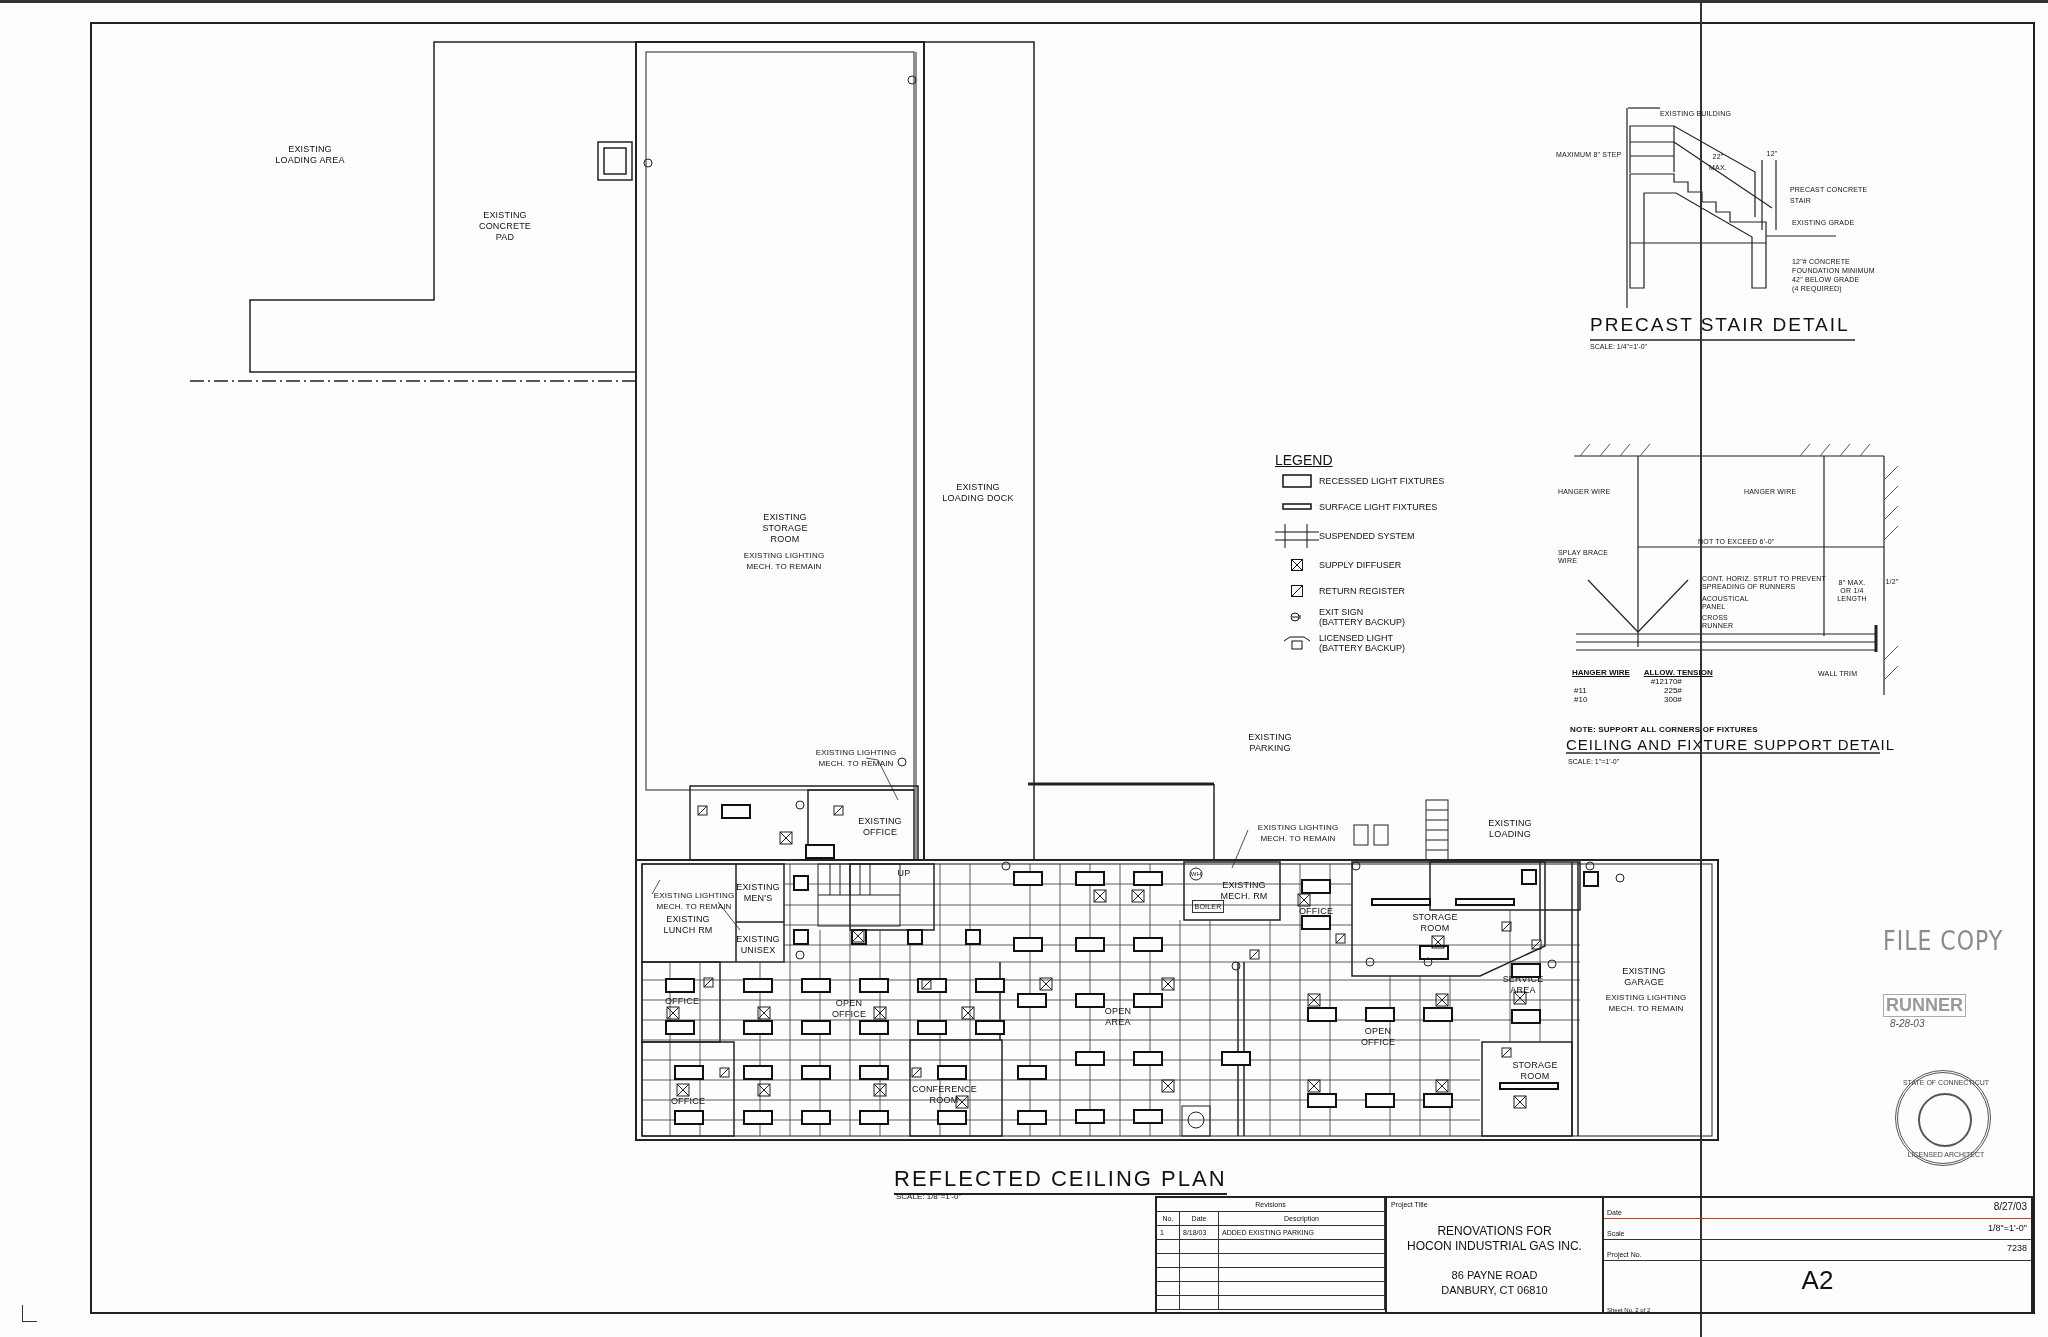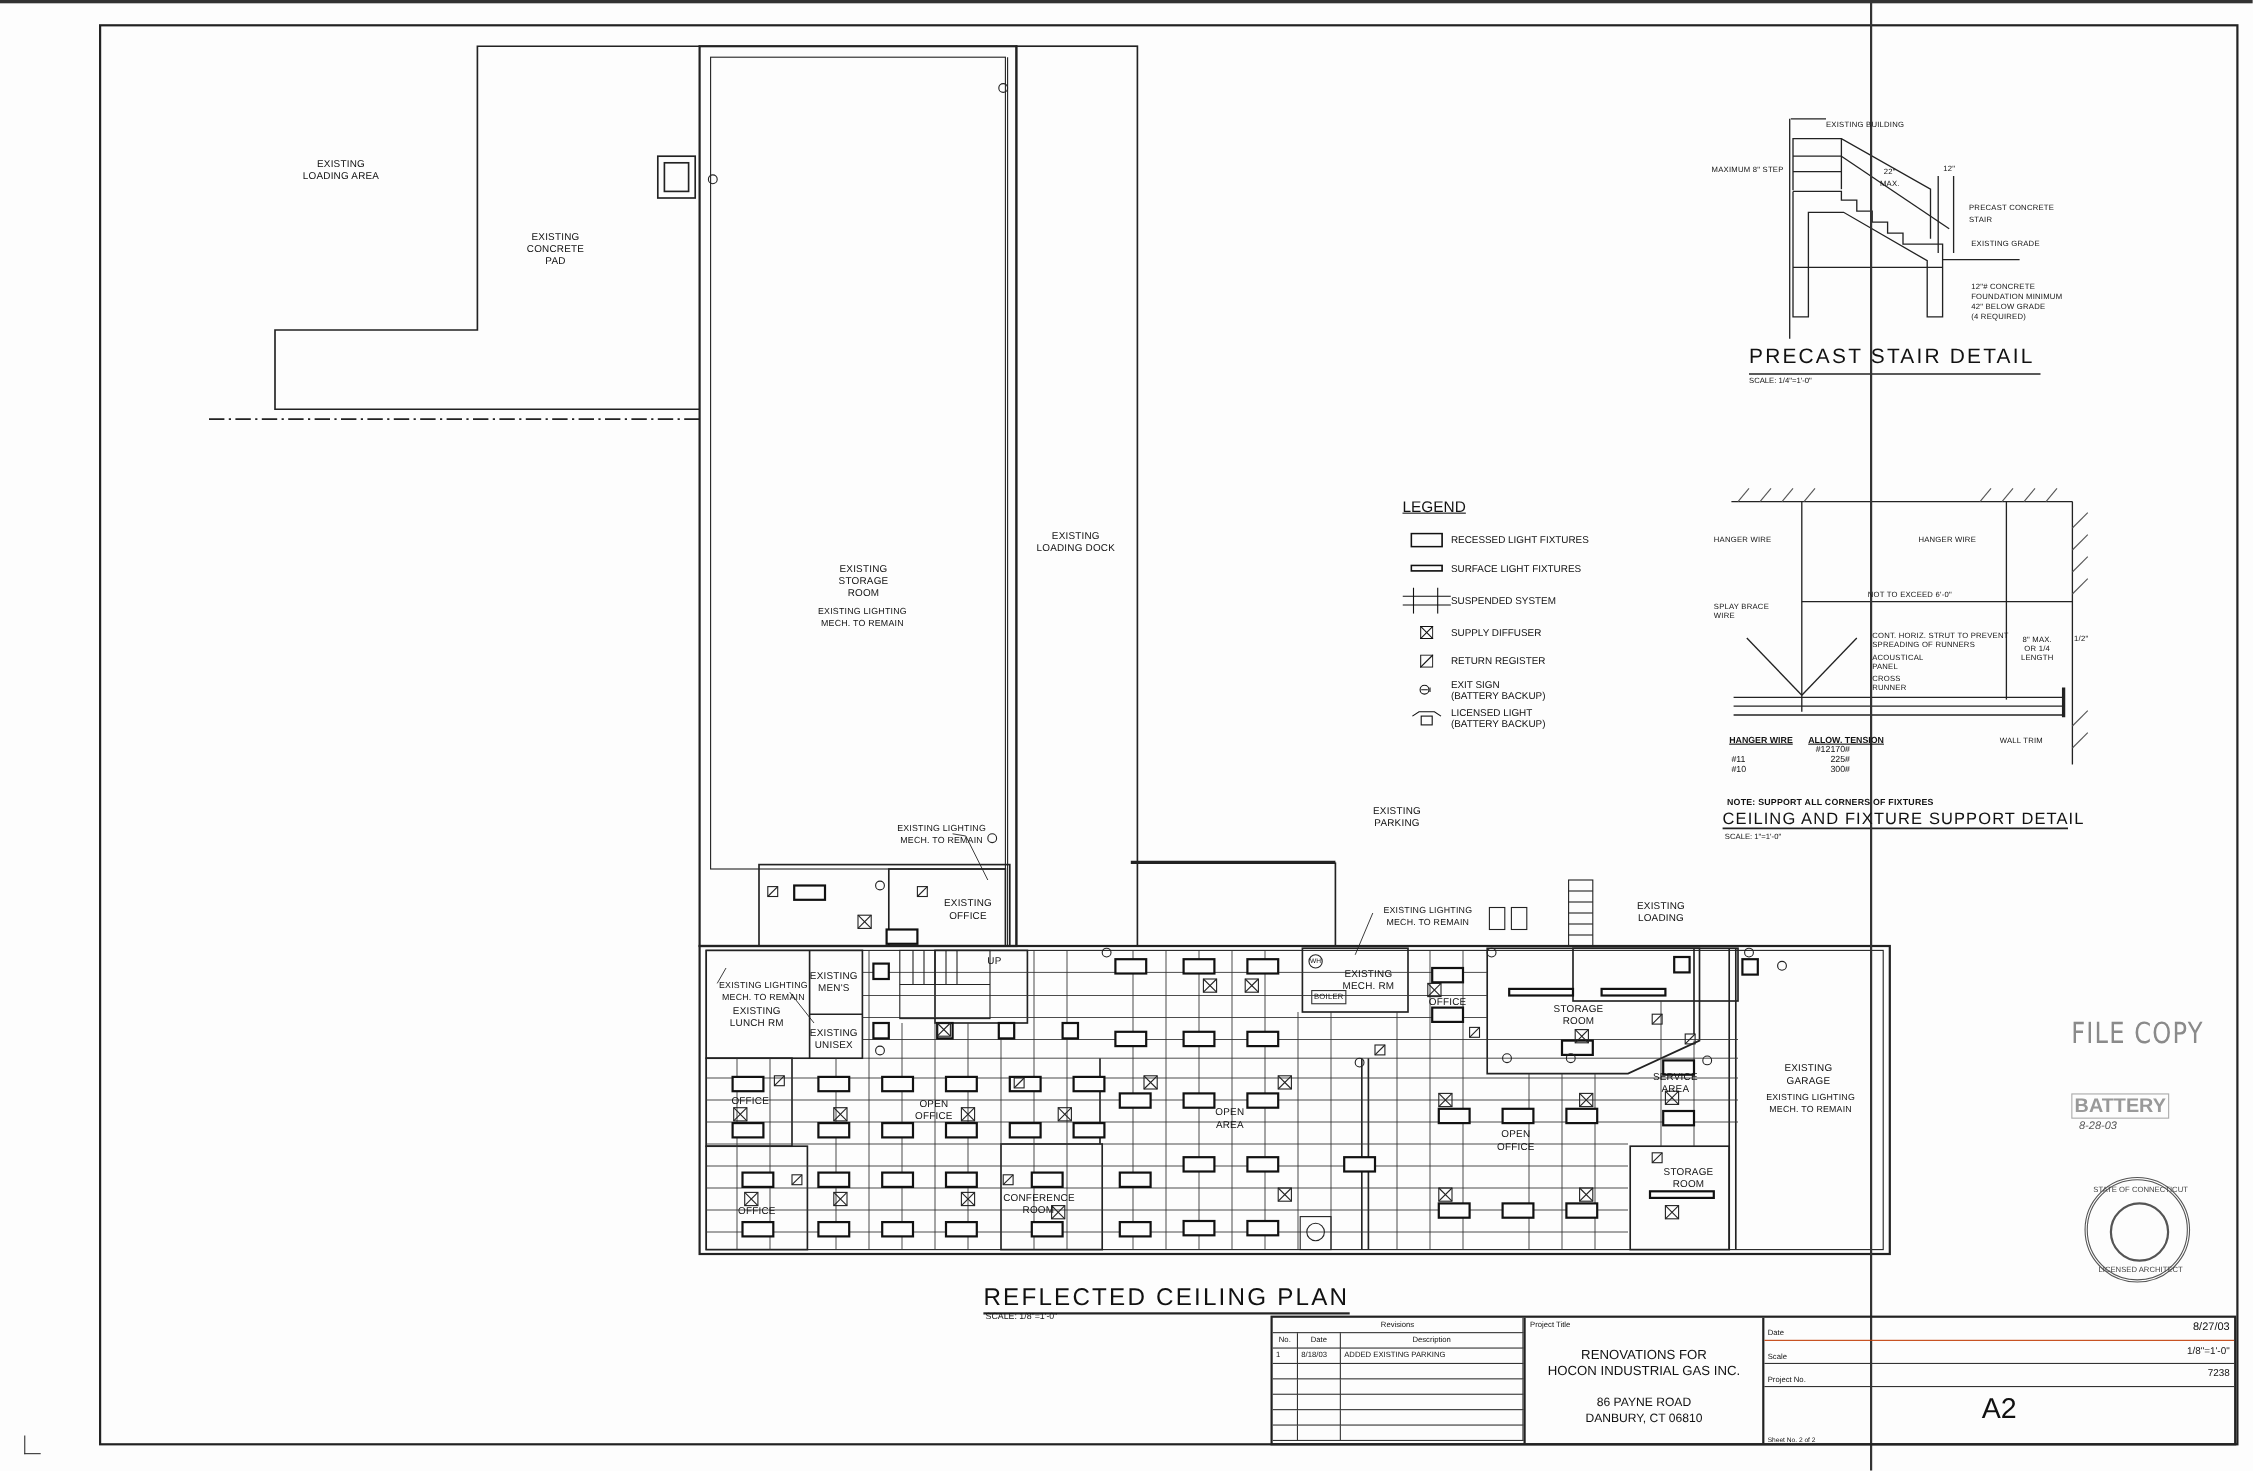--- a/index.html
+++ b/index.html
@@ -6,21 +6,21 @@
   body{width:2048px;height:1337px;position:relative;overflow:hidden;font-family:"Liberation Sans",sans-serif;color:#111;}
   .sheet{position:absolute;left:90px;top:22px;width:1945px;height:1292px;border:2px solid #222;box-sizing:border-box;}
   .topline{position:absolute;left:0;top:0;width:2048px;height:3px;background:#333;}
   .foldline{position:absolute;left:1700px;top:0;width:2px;height:1337px;background:#333;}
   .lbl{position:absolute;font-size:9px;line-height:11px;text-align:center;text-transform:uppercase;letter-spacing:0.2px;white-space:pre-line;}
   .lbl.l{text-align:left;}
   svg.plan{position:absolute;left:0;top:0;}
   .bigtitle{position:absolute;font-size:22px;letter-spacing:2px;border-bottom:2px solid #222;padding-bottom:1px;}
   .scale{position:absolute;font-size:8px;}
   .legend{position:absolute;left:1275px;top:452px;width:240px;}
-  .legend h3{font-size:14px;font-weight:normal;margin:0 0 10px 0;text-decoration:underline;}
+  .legend h3{font-size:14px;font-weight:normal;margin:0 0 0 0;text-decoration:underline;}
   .leg-row{display:flex;align-items:center;height:26px;font-size:9px;}
   .leg-sym{width:44px;display:flex;justify-content:center;align-items:center;}
   .leg-txt{font-size:9px;line-height:10px;white-space:pre-line;}
   .tb{position:absolute;left:1155px;top:1196px;width:878px;height:118px;border:2px solid #222;box-sizing:border-box;display:flex;}
   .tb-rev{width:228px;border-right:2px solid #222;font-size:7px;}
   .tb-rev table{border-collapse:collapse;width:100%;}
   .tb-rev td,.tb-rev th{border-bottom:1px solid #333;border-right:1px solid #333;height:13px;padding:0 3px;font-weight:normal;}
   .tb-proj{width:215px;border-right:2px solid #222;position:relative;}
   .tb-arch{width:170px;border-right:2px solid #222;position:relative;}
   .tb-draw{width:175px;border-right:2px solid #222;position:relative;}
@@ -635,21 +635,21 @@
   <div style="display:flex;">
       <span style="width:90px;padding-left:2px;">#10</span>
       <span>300#</span>
     </div>
 </div>
 <div class="lbl l" style="left:1570px;top:724px;font-size:8px;font-weight:bold;">NOTE: SUPPORT ALL CORNERS OF FIXTURES</div>
 <div class="bigtitle" style="left:1566px;top:736px;font-size:15px;border:none;letter-spacing:1px;">CEILING AND FIXTURE SUPPORT DETAIL</div>
 <div class="scale" style="left:1568px;top:758px;font-size:7px;">SCALE: 1"=1'-0"</div>
 
 <div class="stamp-file">FILE COPY</div>
-<div class="stamp-rev">BATTERY</div>
+<div class="stamp-rev">RUNNER</div>
 <div class="stamp-date">8-28-03</div>
 <div class="seal">
   <div class="seal-inner"></div>
   <div class="seal-txt" style="top:6px;">STATE OF CONNECTICUT</div>
   <div class="seal-txt" style="top:78px;">LICENSED ARCHITECT</div>
 </div>
 
 <div class="tb">
   <div class="tb-rev">
     <table>

